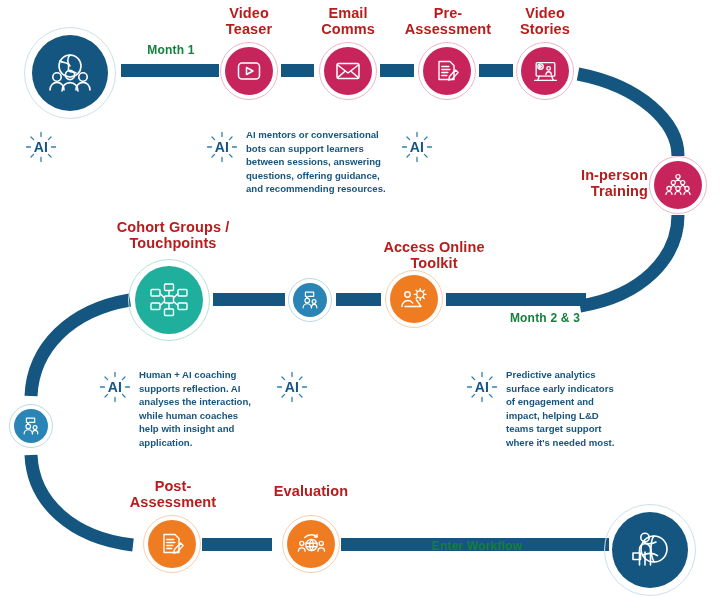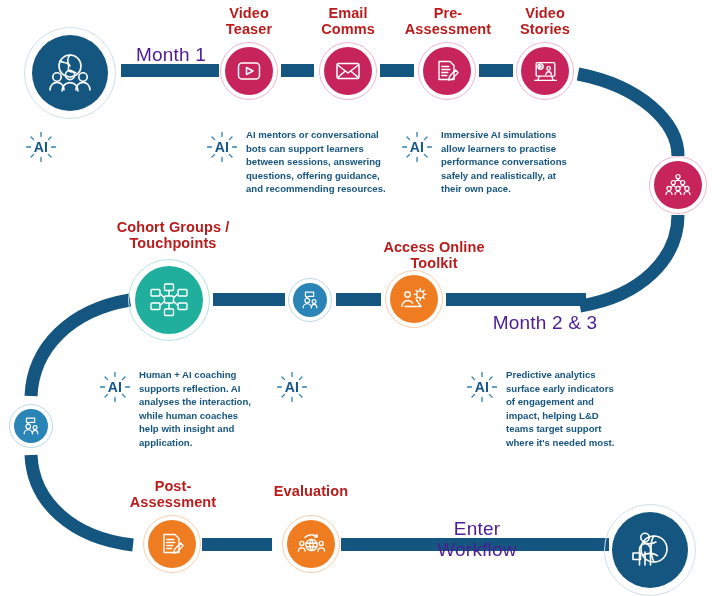--- a/index.html
+++ b/index.html
@@ -6,21 +6,21 @@
   body{width:720px;height:596px;overflow:hidden;font-family:"Liberation Sans",sans-serif;}
   #stage{position:relative;width:720px;height:596px;}
 
   svg.layer{position:absolute;left:0;top:0;width:720px;height:596px;}
 
   .node{position:absolute;border-radius:50%;display:flex;align-items:center;justify-content:center;box-sizing:border-box;}
   .ring{position:absolute;border-radius:50%;box-sizing:border-box;}
 
   .lbl{position:absolute;color:#b91c1c;font-weight:600;text-align:center;line-height:1.12;letter-spacing:.1px;}
   .lbl.big{font-size:14.5px;}
-  .lbl.bold{font-weight:400;color:#4c1d95;font-size:19px;letter-spacing:.2px;}
+  .lbl.bold{font-weight:700;color:#15803d;font-size:12px;letter-spacing:.2px;}
 
   .ai-block{position:absolute;display:flex;align-items:flex-start;gap:7px;}
   .ai-badge{position:relative;width:34px;height:34px;flex:0 0 34px;margin-top:2px;}
   .ai-badge .ai-txt{position:absolute;left:0;top:0;width:34px;height:34px;display:flex;align-items:center;justify-content:center;
         font-size:14px;font-weight:700;color:#14568a;letter-spacing:.3px;}
   .ai-text{font-size:9.6px;line-height:1.42;color:#16557f;font-weight:600;}
 
   .ico{display:block;}
 </style>
 </head>
@@ -113,20 +113,24 @@
       <rect x="5" y="5.5" width="18" height="13" rx="1"></rect>
       <circle cx="9.2" cy="9.2" r="2.6"></circle>
         <path d="M8.4 8.1 10.4 9.2 8.4 10.3z"></path>
       <circle cx="17" cy="11" r="1.7"></circle>
         <path d="M14.4 17c0-1.6 1.2-2.8 2.6-2.8s2.6 1.2 2.6 2.8"></path>
       <path d="M3.5 22.5h21"></path>
         <path d="M8 18.5 6.5 22.5M20 18.5l1.5 4"></path>
     </svg>
   </div>
 
+  <div class="lbl big" style="left:566px;top:167px;width:82px;text-align:right;">
+    <span style="white-space:pre-line;">In-person
+Training</span>
+  </div>
   <div class="ring" style="left:649px;top:156px;width:58px;height:58px;border:1.4px solid #edb7cb;"></div>
   <div class="node" style="left:654px;top:161px;width:48px;height:48px;background:#C8245C;">
     <svg class="ico" width="28" height="28" viewBox="0 0 28 28" fill="none" stroke="#ffffff" stroke-width="1.2" stroke-linecap="round">
       <circle cx="14" cy="5.6" r="2.1"></circle>
       <circle cx="9.3" cy="11.6" r="2.1"></circle>
         <circle cx="18.7" cy="11.6" r="2.1"></circle>
       <circle cx="5" cy="17.4" r="2.1"></circle>
         <circle cx="14" cy="17.4" r="2.1"></circle>
         <circle cx="23" cy="17.4" r="2.1"></circle>
       <path d="M11.4 10.4 14 8.2l2.6 2.2"></path>
@@ -230,21 +234,21 @@
       <path d="M16 15c4 2.5 9 2 13 0M15.5 28c5-2 11-2 15 .6"></path>
       <circle cx="18" cy="10.5" r="4.2"></circle>
       <path d="M12.5 38V22.5c0-3.3 2.4-5.8 5.5-5.8s5.5 2.5 5.5 5.8V38"></path>
       <path d="M18 25v13"></path>
       <rect x="6" y="26" width="7.5" height="6.5"></rect>
     </svg>
   </div>
 
   <div class="lbl bold" style="left:131px;top:44px;width:80px;">Month 1</div>
   <div class="lbl bold" style="left:490px;top:312px;width:110px;">Month 2 &amp; 3</div>
-  <div class="lbl bold" style="left:412px;top:518px;width:130px;">Enter Workflow</div>
+  <div class="lbl bold" style="left:412px;top:540px;width:130px;">Enter Workflow</div>
 
   <div class="ai-block" style="left:24px;top:128px;width:172px;">
     <div class="ai-badge">
       <svg width="34" height="34" viewBox="0 0 34 34" fill="none" stroke="#2E7FB0" stroke-width="1.3" stroke-linecap="round">
         <path d="M17 2.5v4M17 27.5v4M2.5 17h4M27.5 17h4M7 7l2.6 2.6M24.4 24.4 27 27M27 7l-2.6 2.6M9.6 24.4 7 27"></path>
       </svg>
       <span class="ai-txt">AI</span>
     </div>
   </div>
 
@@ -258,21 +262,20 @@
     <div class="ai-text">AI mentors or conversational bots can support learners between sessions, answering questions, offering guidance, and recommending resources.</div>
   </div>
 
   <div class="ai-block" style="left:400px;top:128px;width:175px;">
     <div class="ai-badge">
       <svg width="34" height="34" viewBox="0 0 34 34" fill="none" stroke="#2E7FB0" stroke-width="1.3" stroke-linecap="round">
         <path d="M17 2.5v4M17 27.5v4M2.5 17h4M27.5 17h4M7 7l2.6 2.6M24.4 24.4 27 27M27 7l-2.6 2.6M9.6 24.4 7 27"></path>
       </svg>
       <span class="ai-txt">AI</span>
     </div>
-    <div class="ai-text">Immersive AI simulations allow learners to practise performance conversations safely and realistically, at their own pace.</div>
   </div>
 
   <div class="ai-block" style="left:98px;top:368px;width:160px;">
     <div class="ai-badge">
       <svg width="34" height="34" viewBox="0 0 34 34" fill="none" stroke="#2E7FB0" stroke-width="1.3" stroke-linecap="round">
         <path d="M17 2.5v4M17 27.5v4M2.5 17h4M27.5 17h4M7 7l2.6 2.6M24.4 24.4 27 27M27 7l-2.6 2.6M9.6 24.4 7 27"></path>
       </svg>
       <span class="ai-txt">AI</span>
     </div>
     <div class="ai-text">Human + AI coaching supports reflection. AI analyses the interaction, while human coaches help with insight and application.</div>

